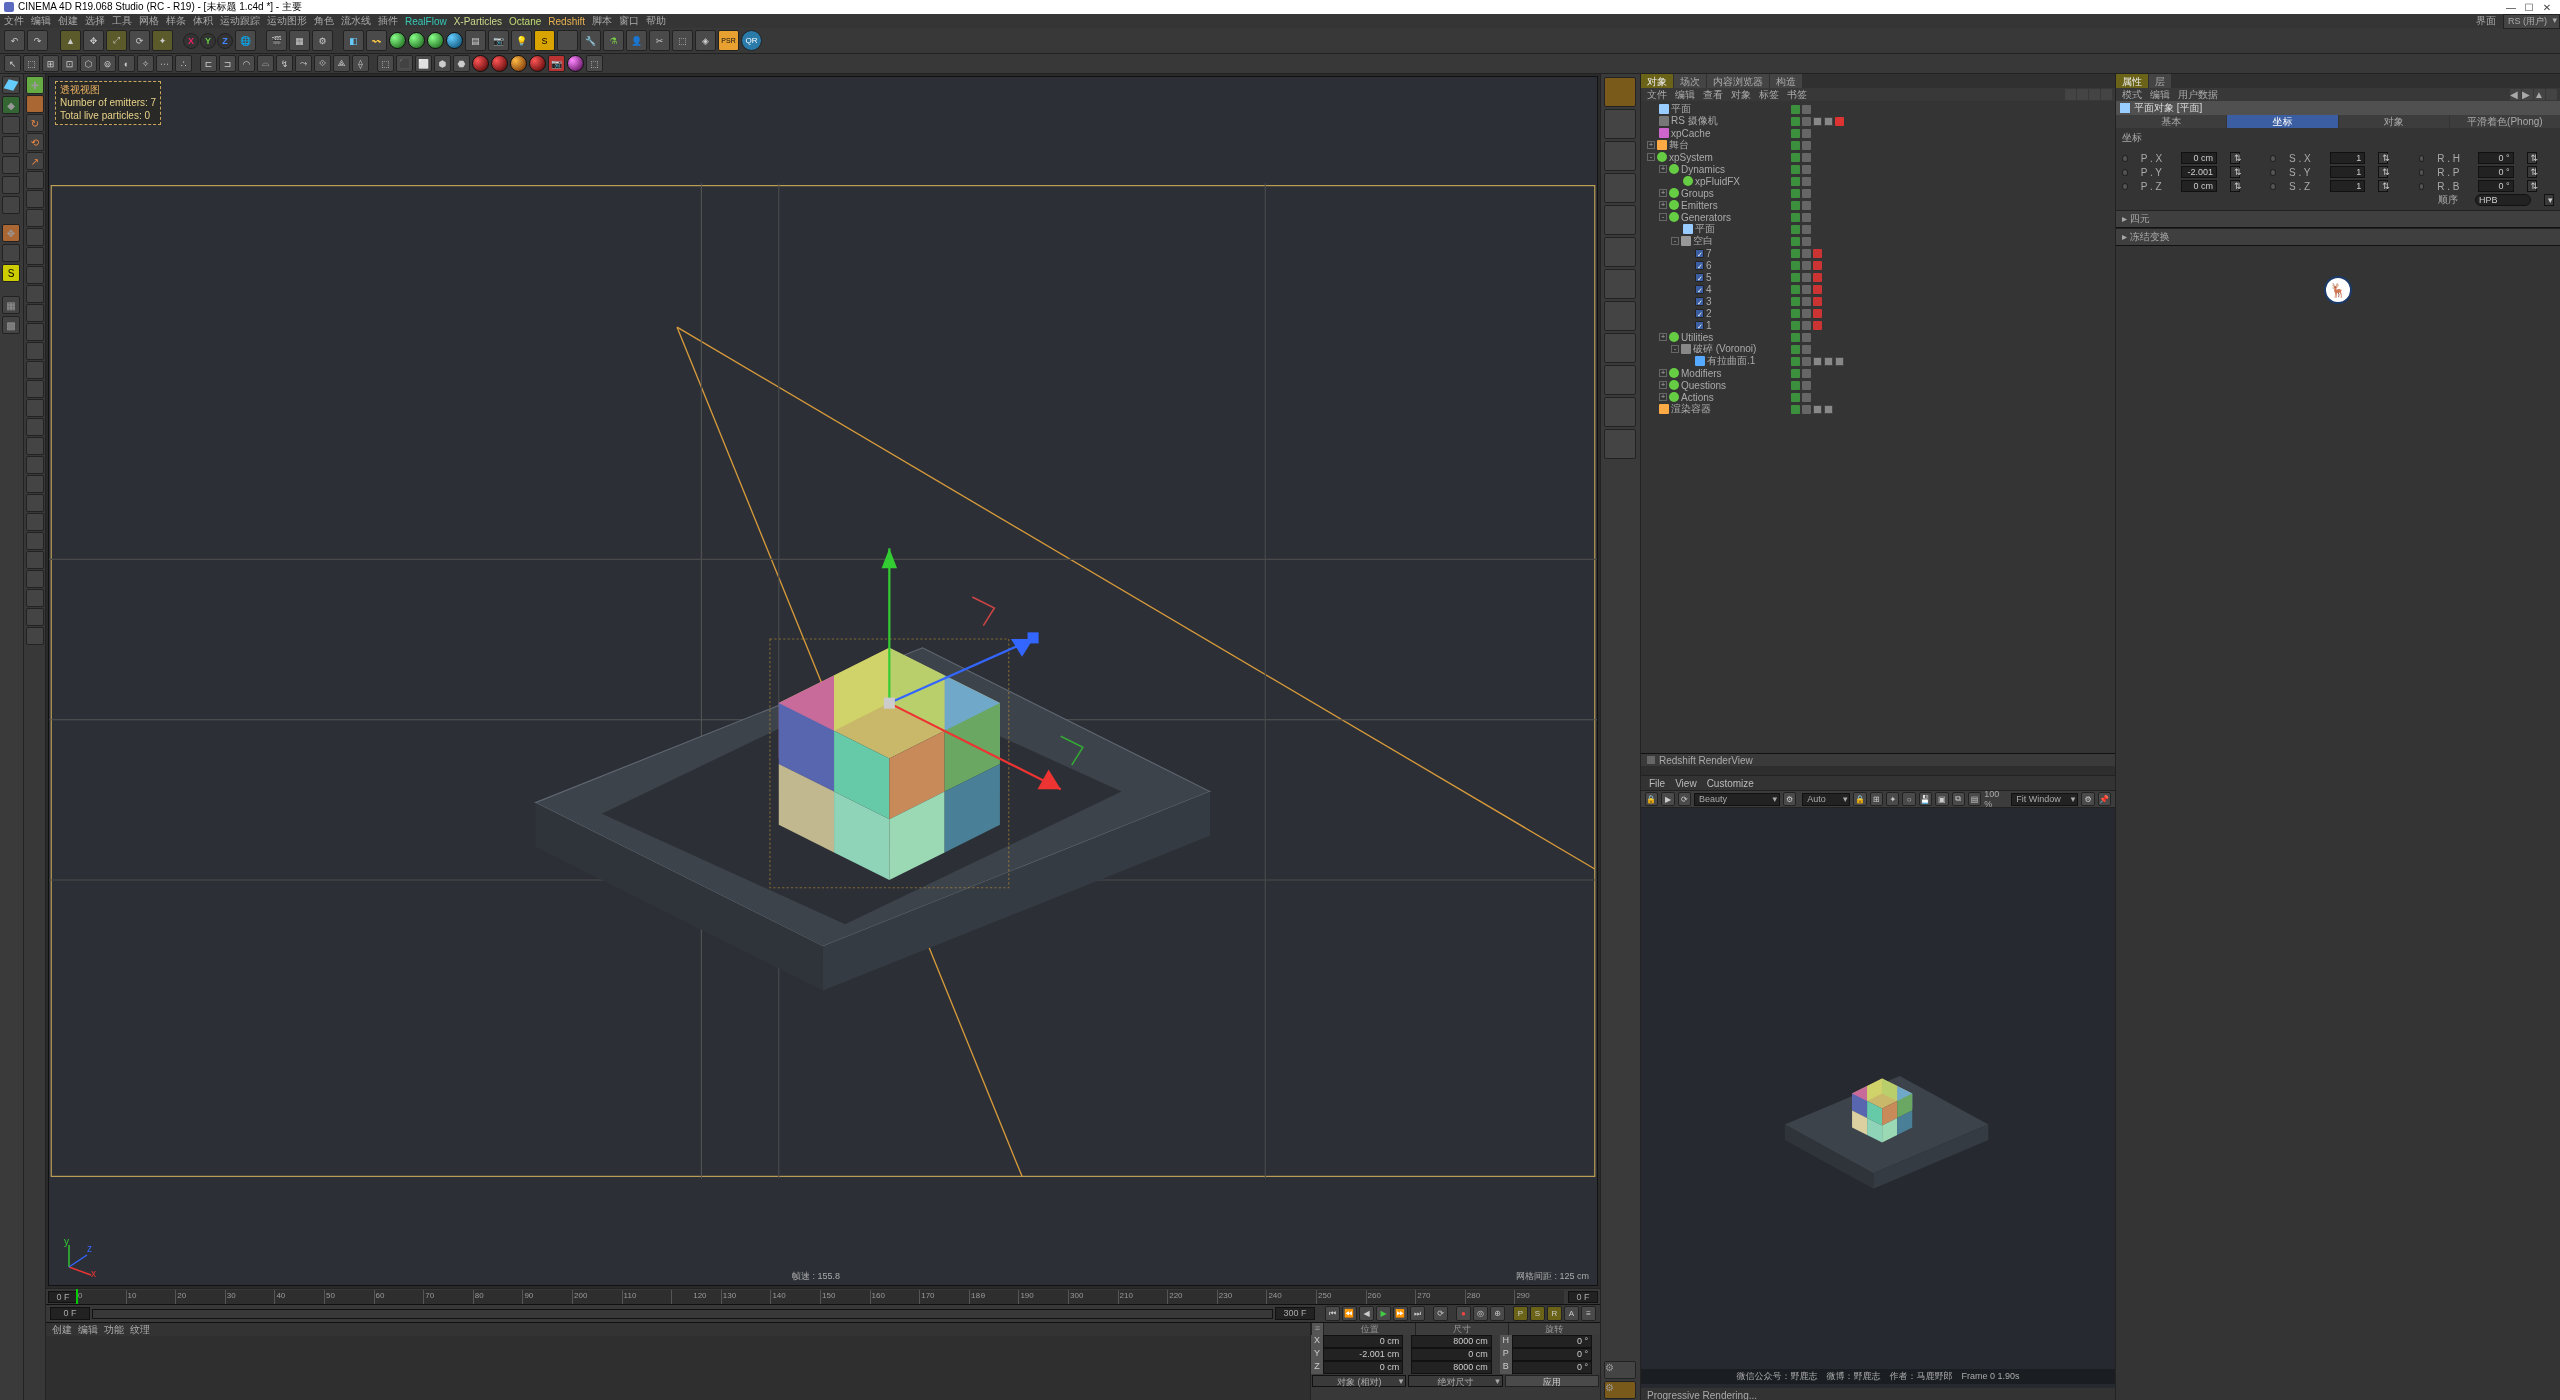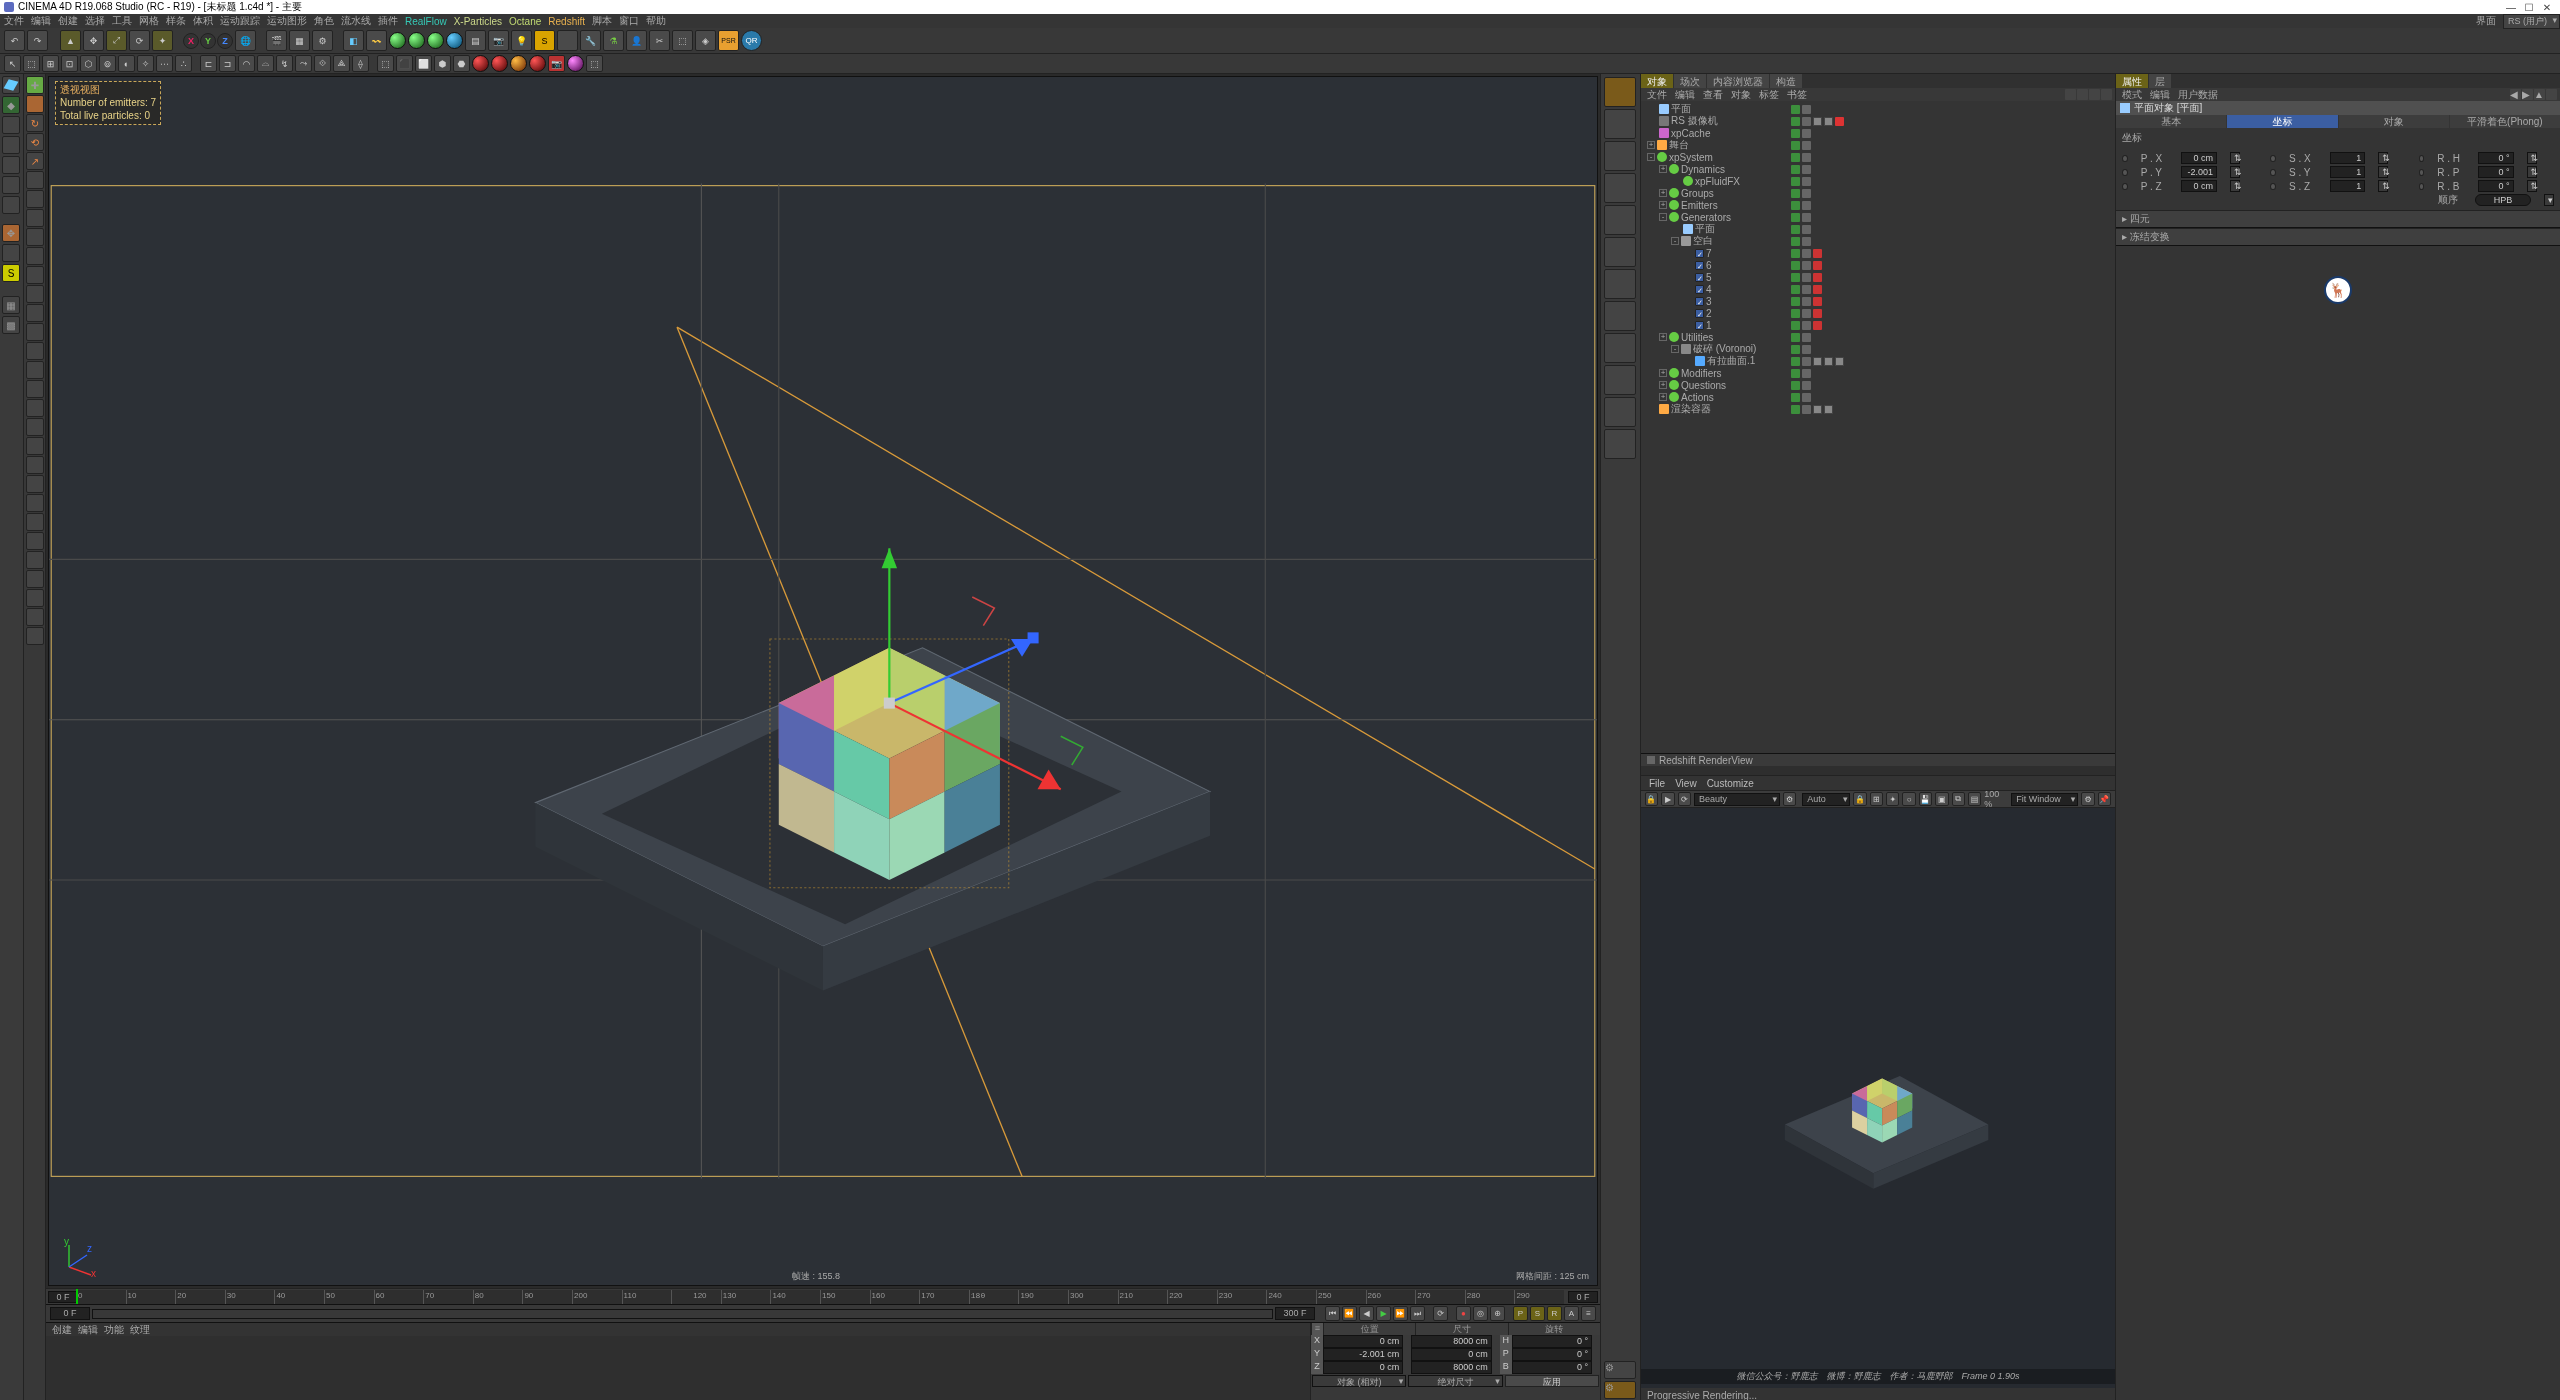--- a/index.html
+++ b/index.html
@@ -96,21 +96,21 @@
 .rvtitle { height:12px; background:#3a3a3a; display:flex; align-items:center; padding-left:6px; color:#aaa; font-size:10px; }
 .rvmenu { height:14px; background:#333; display:flex; gap:10px; padding-left:8px; color:#bbb; font-size:10px; align-items:center; }
 .rvtb { height:18px; background:#3c3c3c; display:flex; align-items:center; gap:3px; padding:0 4px; border-top:1px solid #222; border-bottom:1px solid #222; }
 .rvtb .b { width:14px; height:14px; background:#4a4a4a; border:1px solid #222; border-radius:2px; cursor:pointer; display:flex; align-items:center; justify-content:center; font-size:8px; color:#ccc; }
 .rvtb .sel { background:#222; border:1px solid #111; padding:0 10px 0 4px; color:#aaa; height:13px; font-size:9px; position:relative; }
 .rvtb .sel::after { content:"▾"; position:absolute; right:2px; }
 .rvtb .sp { flex:1; }
 .rvtb .pct { color:#aaa; font-size:9px; }
 .rvview { flex:1; background:#262a30; display:flex; align-items:center; justify-content:center; position:relative; }
 .rvview svg { width:56%; height:80%; }
-.rvcred { position:absolute; bottom:4px; width:100%; text-align:center; color:#aaa; background:rgba(0,0,0,.3); font-size:9px; padding:1px 0;font-style:italic; }
+.rvcred { position:absolute; bottom:4px; width:100%; text-align:center; color:#aaa; background:rgba(0,0,0,.3); font-size:9px; padding:1px 0; }
 .rvstat { height:14px; background:#333; color:#aaa; font-size:10px; padding-left:6px; display:flex; align-items:center; }
 .timebar { height:16px; background:#383838; display:flex; align-items:center; position:relative; border-top:1px solid #222; }
 .timebar .ruler { flex:1; height:14px; background:#2e2e2e; margin:0 36px 0 30px; position:relative; overflow:hidden; }
 .timebar .ruler .tk { position:absolute; top:0; width:1px; height:100%; background:#555; }
 .timebar .ruler .tl { position:absolute; top:1px; color:#999; font-size:8px; }
 .timebar .ph { position:absolute; left:30px; top:0; width:2px; height:100%; background:#0c0; }
 .timebar .fld { position:absolute; right:2px; width:30px; height:12px; background:#222; border:1px solid #111; color:#aaa; font-size:9px; text-align:center; }
 .timebar .fld.l { left:2px; right:auto; }
 .playbar { height:18px; background:#383838; display:flex; align-items:center; gap:2px; padding:0 4px; border-top:1px solid #111; }
 .playbar .pin { width:40px; height:13px; background:#222; border:1px solid #111; color:#aaa; font-size:9px; text-align:center; }
@@ -979,21 +979,21 @@
           <span class="ain sp">⇅</span>
           <span style="width: 6px;"></span>
           <span class="dot"></span>
           <span class="k">R . B</span>
           <span class="ain">0 °</span>
           <span class="ain sp">⇅</span>
           <span style="width: 6px;"></span>
         </div>
         <div class="arow" style="justify-content: flex-end;">
           <span style="margin-right: 4px;">顺序</span>
-          <span class="ain" style="width: 56px; text-align: center; border-radius: 6px;">HPB</span>
+          <span class="ain" style="width: 56px; text-align: left; border-radius: 6px;">HPB</span>
           <span class="ain sp">▾</span>
         </div>
       </div>
     <div class="acc">四元</div>
     <div class="acc">冻结变换</div>
     <div style="flex:1;display:flex;align-items:flex-start;justify-content:center">
       <div class="deerbadge">🦌</div>
     </div>
   </div>
 

